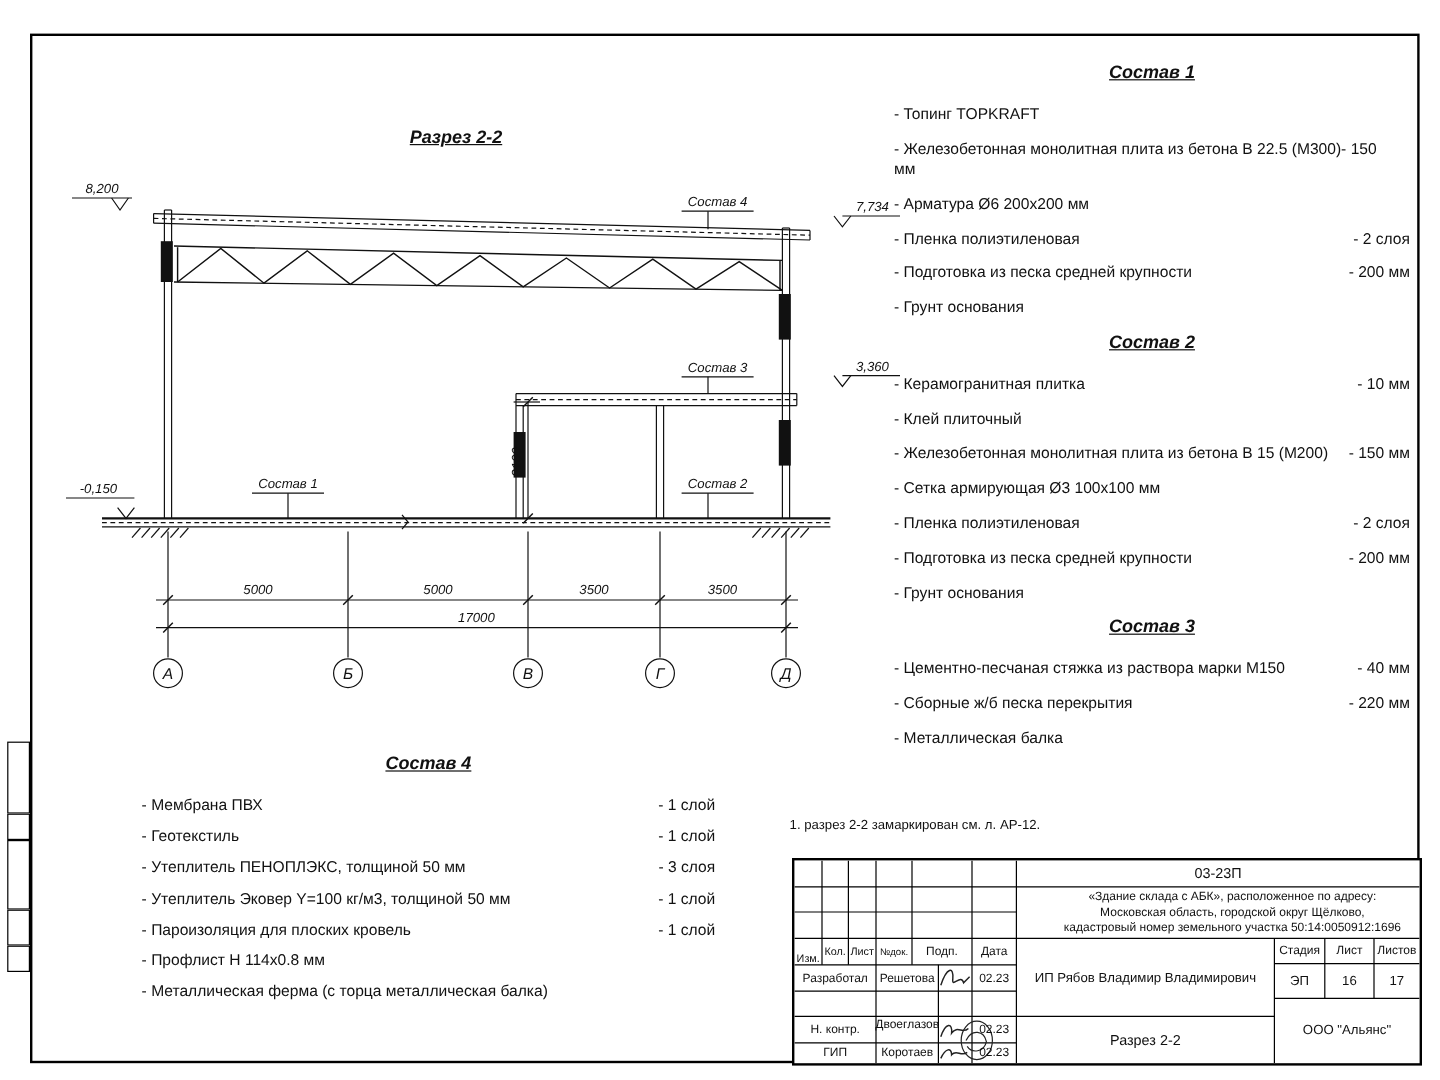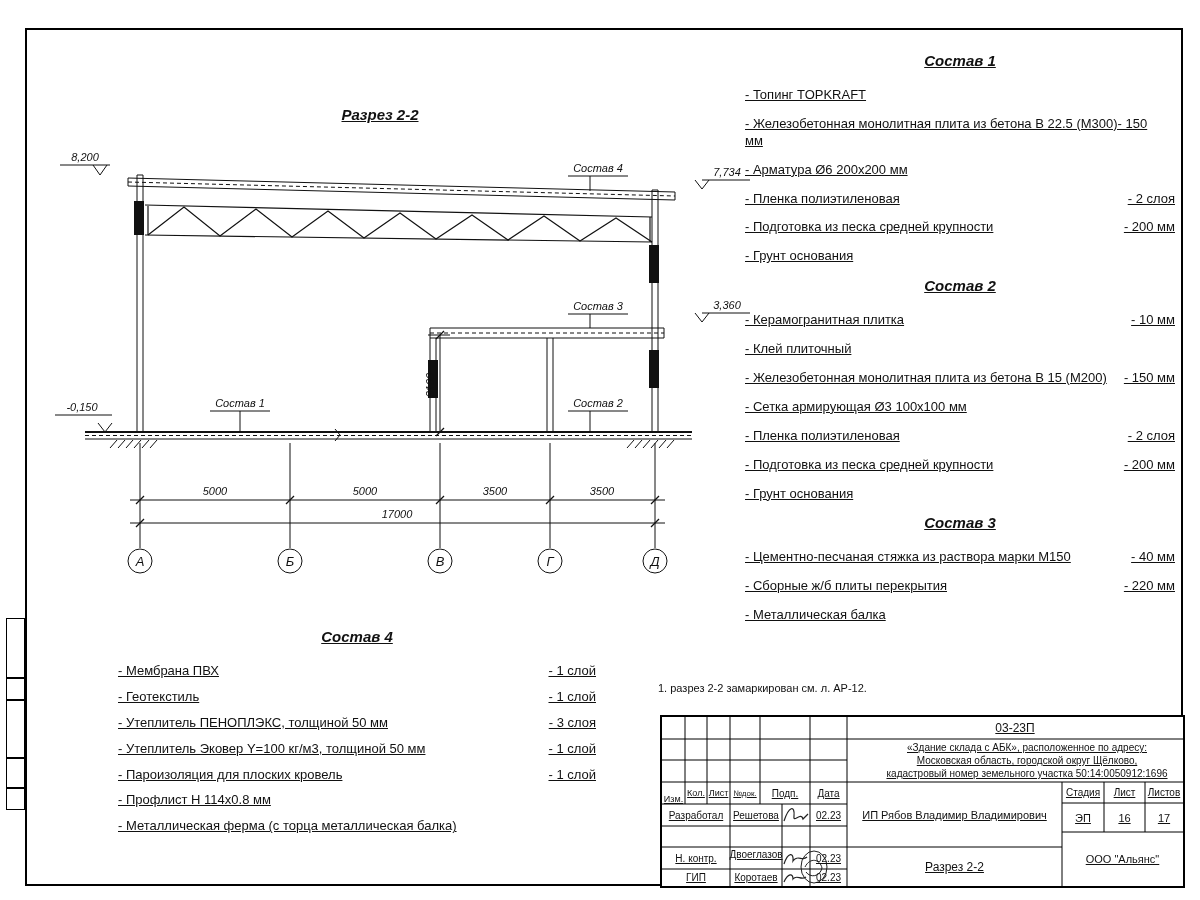--- a/index.html
+++ b/index.html
@@ -12,28 +12,28 @@
   .drawing-title{
     position:absolute;left:295px;top:106px;width:170px;text-align:center;
     font-size:15px;font-weight:bold;font-style:italic;text-decoration:underline;
   }
   .panel{position:absolute;}
   .panel-heading{
     font-size:15px;font-weight:bold;font-style:italic;text-decoration:underline;
     text-align:center;margin:0 0 18px 0;
   }
   .panel-heading.mt{margin-top:6px;}
-  .item{display:flex;justify-content:space-between;align-items:flex-end;margin-bottom:12px;font-size:13px;line-height:1.3;text-decoration:underline;}
+  .item{display:flex;justify-content:space-between;align-items:flex-end;margin-bottom:12px;font-size:13px;line-height:1.3;}
   .s4 .item{margin-bottom:9px;}
   .item-value{white-space:nowrap;margin-left:14px;}
   .note{position:absolute;left:658px;top:682px;font-size:11px;}
   
   .titleblock{position:absolute;left:660px;top:715px;width:525px;height:173px;border:2px solid #000;box-sizing:border-box;background:#fff;}
   .titleblock .grid{position:absolute;left:0;top:0;}
-  .tb-cell{position:absolute;box-sizing:border-box;display:flex;align-items:center;justify-content:center;text-align:left;white-space:nowrap;text-decoration:underline;}
+  .tb-cell{position:absolute;box-sizing:border-box;display:flex;align-items:center;justify-content:center;text-align:left;white-space:nowrap;}
   .svg-wrap{position:absolute;left:30px;top:95px;}
   svg text{fill:#111;font-family:"Liberation Sans",sans-serif;font-style:italic;}
 </style>
 </head>
 <body>
 
 <div class="frame"></div>
 
 <div class="edge-cell" style="top:618px;height:60px;"></div>
 <div class="edge-cell" style="top:678px;height:22px;"></div>
@@ -256,21 +256,21 @@
       <span>- Грунт основания</span>
       <span class="item-value"></span>
     </div>
 
   <div class="panel-heading mt">Состав 3</div>
   <div class="item">
       <span>- Цементно-песчаная стяжка  из раствора марки М150</span>
       <span class="item-value">- 40 мм</span>
     </div>
   <div class="item">
-      <span>- Сборные ж/б плиты перекрытия</span>
+      <span>- Сборные ж/б песка перекрытия</span>
       <span class="item-value">- 220 мм</span>
     </div>
   <div class="item">
       <span>- Металлическая  балка</span>
       <span class="item-value"></span>
     </div>
 </div>
 
 <div class="panel s4" style="left:118px;top:628px;width:478px;">
   <div class="panel-heading">Состав 4</div>

